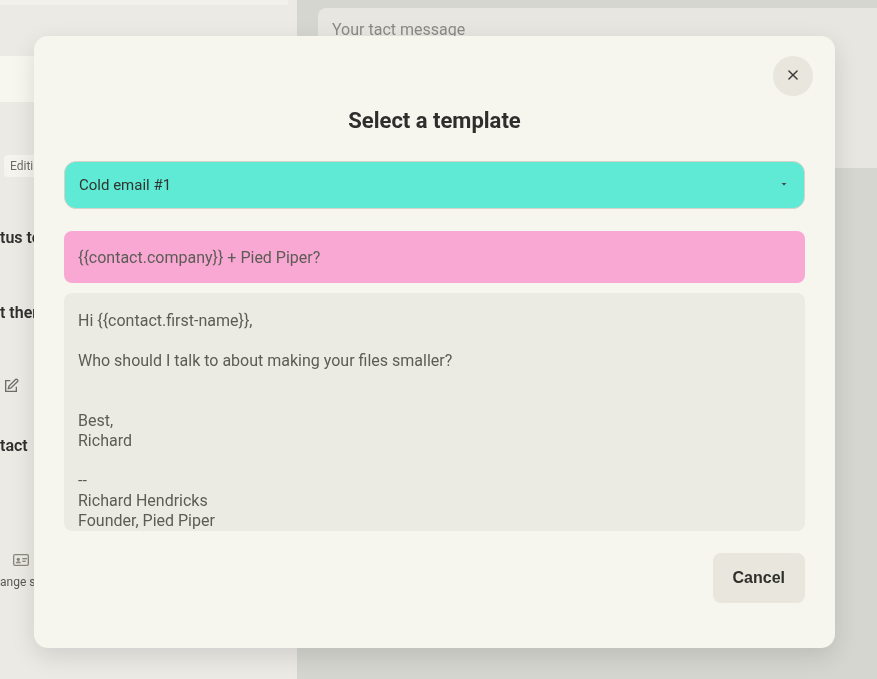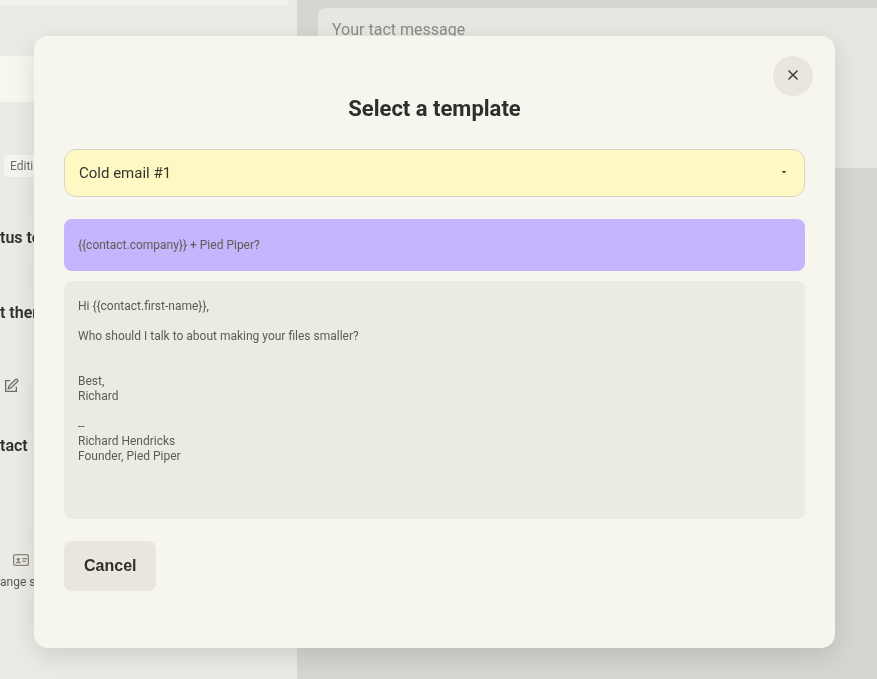--- a/index.html
+++ b/index.html
@@ -69,82 +69,82 @@
     cursor: pointer;
     display: flex; align-items: center; justify-content: center;
   }
   .modal-close svg { width: 14px; height: 14px; }
 
   .modal-title {
     text-align: center;
     font-size: 22px;
     font-weight: 700;
     color: #2e2e2c;
-    margin-top: 38px;
+    margin-top: 50px;
     margin-bottom: 28px;
   }
 
   .field-label {
     font-size: 13px;
     font-weight: 600;
     color: #3d3d3a;
     margin-bottom: 10px;
   }
 
   .template-select {
     width: 100%;
     height: 48px;
-    background: #fef9c3;
+    background: #5eead4;
     border: 1px solid #d6d4c9;
     border-radius: 12px;
     padding: 0 40px 0 14px;
     font-size: 15px;
     color: #34342f;
     position: relative;
     display: flex;
     align-items: center;
     cursor: pointer;
     margin-bottom: 22px;
   }
   .template-select-caret {
     position: absolute; right: 14px; top: 50%; transform: translateY(-50%);
   }
   .template-select-caret svg { width: 12px; height: 12px; }
 
   .subject-input {
     width: 100%;
     height: 52px;
-    background: #c4b5fd;
+    background: #f9a8d4;
     border: none;
     border-radius: 8px;
     padding: 0 14px;
-    font-size: 12px;
+    font-size: 16px;
     color: #5c5c55;
     display: flex; align-items: center;
     margin-bottom: 10px;
   }
 
   .body-preview {
     width: 100%;
     height: 238px;
     background: #ecebe3;
     border: none;
     border-radius: 8px;
     padding: 18px 14px;
-    font-size: 12px;
+    font-size: 16px;
     line-height: 1.25;
     color: #5c5c55;
     white-space: pre-wrap;
     overflow: hidden;
   }
 
   .modal-actions {
     margin-top: 22px;
     display: flex;
-    justify-content: space-between;
+    justify-content: flex-end;
     align-items: center;
   }
   .btn {
     border: none;
     border-radius: 8px;
     padding: 0 20px;
     height: 50px;
     font-size: 16px;
     font-weight: 600;
     cursor: pointer;

